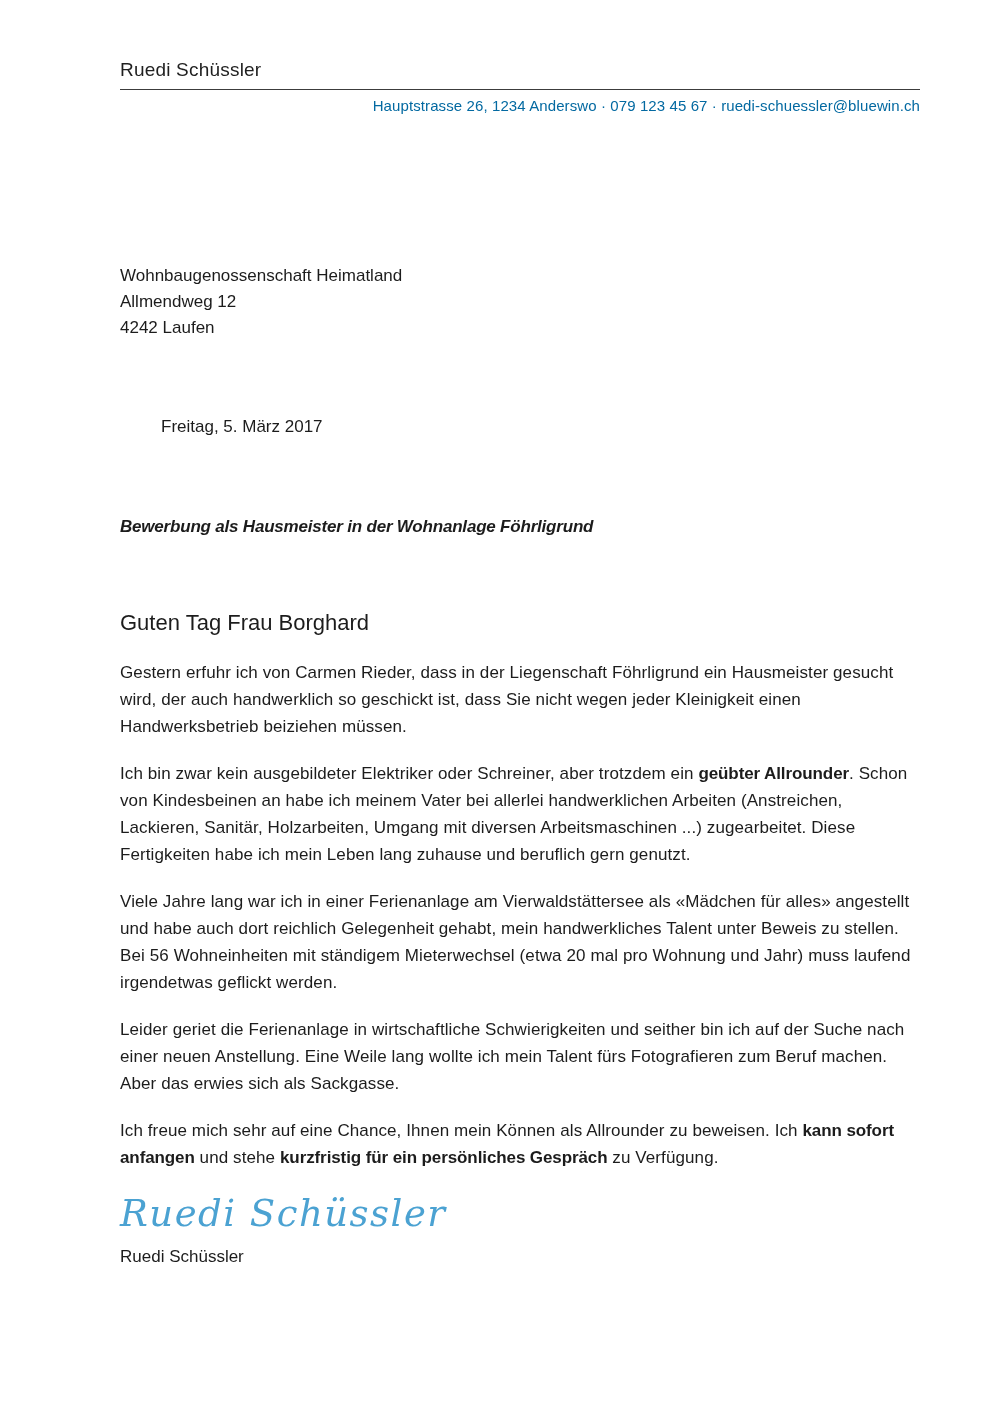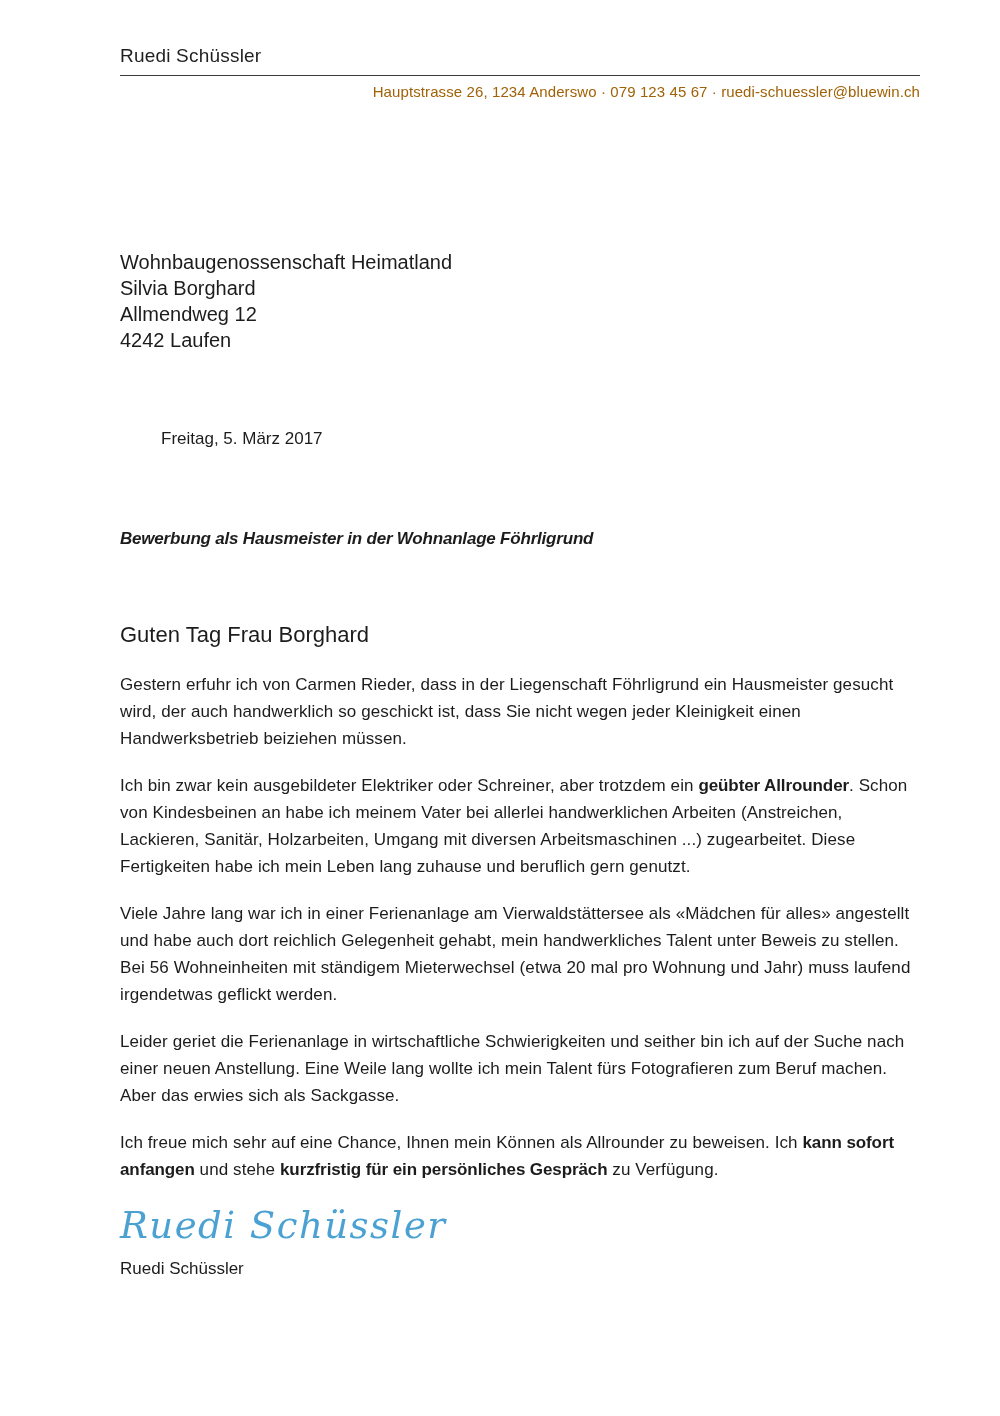--- a/index.html
+++ b/index.html
@@ -3,21 +3,21 @@
 <meta charset="utf-8">
 <style>
   * { margin: 0; padding: 0; box-sizing: border-box; }
   html, body { background: #ffffff; }
   .page {
     position: relative;
     width: 1000px;
     height: 1416px;
     margin: 0 auto;
     background: #ffffff;
-    padding: 44px 80px 0 120px;
+    padding: 58px 80px 0 120px;
     font-family: "Liberation Sans", sans-serif;
     color: #1c1c1c;
     overflow: hidden;
   }
   .sender-name {
     font-size: 19px;
     line-height: 24px;
     color: #1f1f1f;
     letter-spacing: 0.2px;
   }
@@ -25,26 +25,26 @@
     margin-top: 7px;
     border: 0;
     border-top: 1.4px solid #3c3c3c;
     width: 100%;
   }
   .contact-line {
     margin-top: 7px;
     font-size: 15px;
     line-height: 18px;
     text-align: right;
-    color: #a16207;
+    color: #0369a1;
     letter-spacing: 0.1px;
   }
   .recipient-block {
     margin-top: 148px;
-    font-size: 20px;
+    font-size: 17px;
     line-height: 26px;
   }
   .date-line {
     margin-top: 74px;
     font-size: 17px;
     line-height: 24px;
     margin-left: 41px;
   }
   .subject-line {
     margin-top: 76px;
@@ -92,21 +92,20 @@
 <div class="page">
 
   <div class="sender-name">Ruedi Schüssler</div>
 
   <hr class="divider">
 
   <div class="contact-line">Hauptstrasse 26, 1234 Anderswo  ·  079 123 45 67  ·  ruedi-schuessler@bluewin.ch</div>
 
   <div class="recipient-block">
     <div>Wohnbaugenossenschaft Heimatland</div>
-    <div>Silvia Borghard</div>
     <div>Allmendweg 12</div>
     <div>4242 Laufen</div>
   </div>
 
   <div class="date-line">Freitag, 5. März 2017</div>
 
   <div class="subject-line">Bewerbung als Hausmeister in der Wohnanlage Föhrligrund</div>
 
   <div class="salutation">Guten Tag Frau Borghard</div>
 

